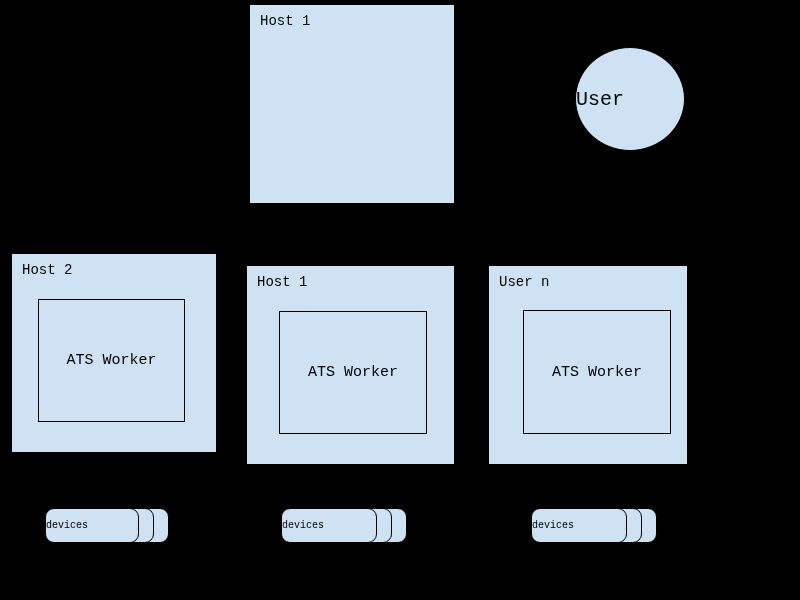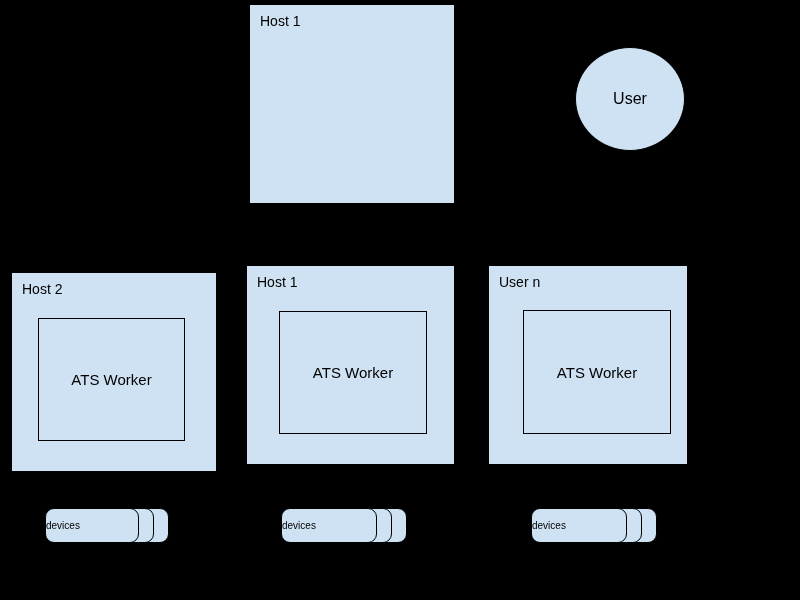--- a/index.html
+++ b/index.html
@@ -5,21 +5,21 @@
   html, body {
     margin: 0;
     padding: 0;
     background: #000;
   }
   .canvas {
     position: relative;
     width: 687px;
     height: 600px;
     background: var(--background, #000000);
-    font-family: Liberation Sans, sans-serif;
+    font-family: Liberation Mono, monospace;
     color: #000;
     overflow: hidden;
   }
   .host {
     position: absolute;
     background: var(--shape-fill, #cfe2f3);
     border: 1px solid var(--border-color, #000000);
     box-sizing: border-box;
   }
   .host-label {
@@ -38,39 +38,38 @@
     display: flex;
     align-items: center;
     justify-content: center;
     font-size: 15px;
     text-align: center;
   }
   
   .host1 { left: 249px; top: 4px; width: 206px; height: 200px; }
   .host1 .inner-box { left: 30px; top: 36px; width: 137px; height: 134px; }
   
-  .host2 { left: 11px;  top: 272px; width: 206px; height: 200px; }
+  .host2 { left: 11px;  top: 253px; width: 206px; height: 200px; }
   .host2 .inner-box { left: 26px; top: 45px; width: 147px; height: 123px; }
   .host3 { left: 246px; top: 265px; width: 209px; height: 200px; }
   .host3 .inner-box { left: 32px; top: 45px; width: 148px; height: 123px; }
   .hostn { left: 488px; top: 265px; width: 207px; height: 200px; }
   .hostn .inner-box { left: 34px; top: 44px; width: 148px; height: 124px; }
   
   .user-circle {
     position: absolute;
     left: 575px; top: 47px;
     width: 110px; height: 104px;
     background: var(--shape-fill, #cfe2f3);
     border: 1px solid var(--border-color, #000000);
     border-radius: 50%;
     box-sizing: border-box;
     display: flex;
     align-items: center;
-    justify-content: center;
-    font-size: 16px;
+    font-size: 20px;
   }
   
   .stack {
     position: absolute;
     top: 508px;
     height: 35px;
   }
   .stack .card {
     position: absolute;
     top: 0;

